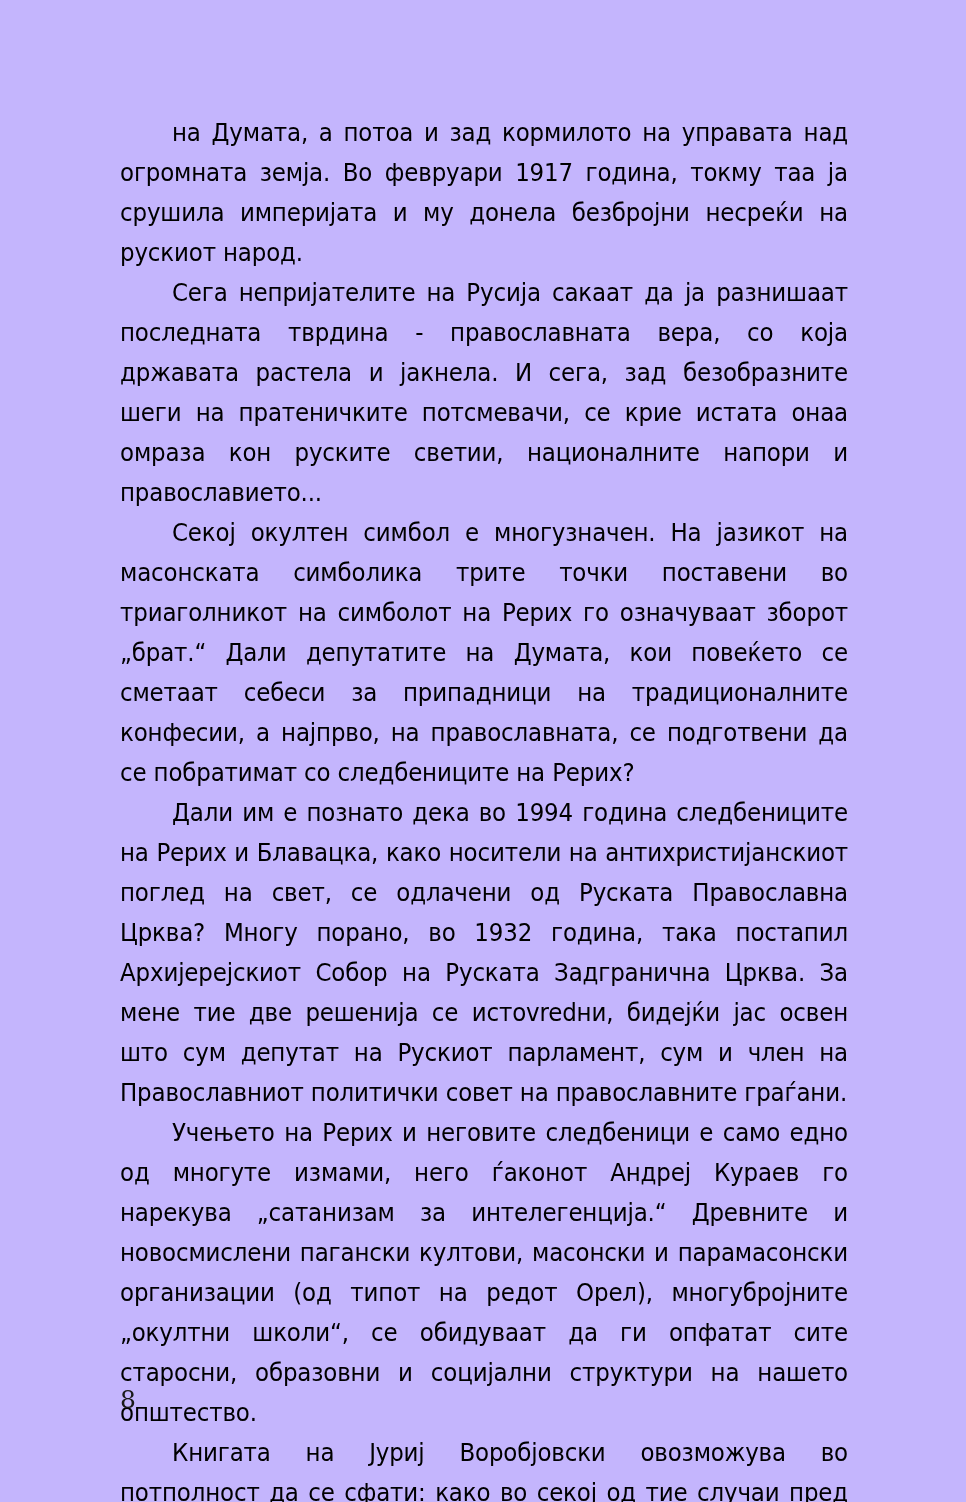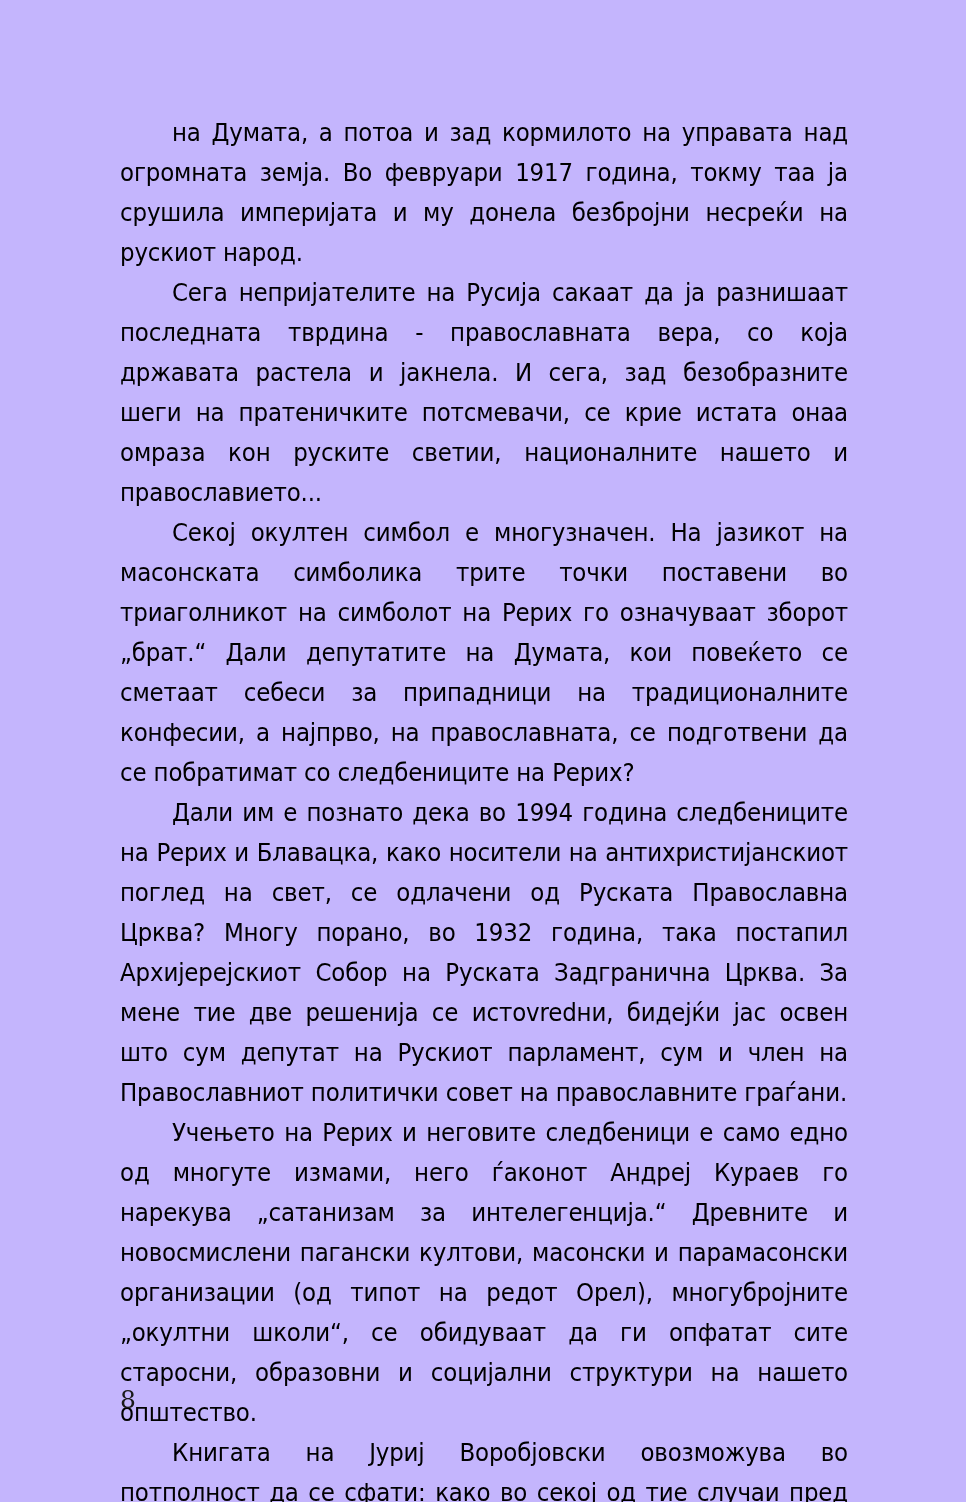--- a/index.html
+++ b/index.html
@@ -51,21 +51,21 @@
     color: #1a1a1a;
   }
 </style>
 </head>
 <body>
 
 <div class="page">
 
   <div class="text-block">
     <p class="para">на Думата, а потоа и зад кормилото на управата над огромната земја. Во февруари 1917 година, токму таа ја срушила империјата и му донела безбројни несреќи на рускиот народ.</p>
-    <p class="para">Сега непријателите на Русија сакаат да ја разнишаат последната тврдина - православната вера, со која државата растела и јакнела. И сега, зад безобразните шеги на пратеничките потсмевачи, се крие истата онаа омраза кон руските светии, националните нашето и православието...</p>
+    <p class="para">Сега непријателите на Русија сакаат да ја разнишаат последната тврдина - православната вера, со која државата растела и јакнела. И сега, зад безобразните шеги на пратеничките потсмевачи, се крие истата онаа омраза кон руските светии, националните напори и православието...</p>
     <p class="para">Секој окултен симбол е многузначен. На јазикот на масонската симболика трите точки поставени во триаголникот на симболот на Рерих го означуваат зборот „брат.“ Дали депутатите на Думата, кои повеќето се сметаат себеси за припадници на традиционалните конфесии, а најпрво, на православната, се подготвени да се побратимат со следбениците на Рерих?</p>
     <p class="para">Дали им е познато дека во 1994 година следбениците на Рерих и Блавацка, како носители на антихристијанскиот поглед на свет, се одлачени од Руската Православна Црква? Многу порано, во 1932 година, така постапил Архијерејскиот Собор на Руската Задгранична Црква. За мене тие две решенија се истоvredни, бидејќи јас освен што сум депутат на Рускиот парламент, сум и член на Православниот политички совет на православните граѓани.</p>
     <p class="para">Учењето на Рерих и неговите следбеници е само едно од многуте измами, него ѓаконот Андреј Кураев го нарекува „сатанизам за интелегенција.“ Древните и новосмислени пагански култови, масонски и парамасонски организации (од типот на редот Орел), многубројните „окултни школи“, се обидуваат да ги опфатат сите старосни, образовни и социјални структури на нашето општество.</p>
     <p class="para">Книгата на Јуриј Воробјовски овозможува во потполност да се сфати: како во секој од тие случаи пред нас стои еден ист ѕвер. Одмазнички, ненаситен, циничен и суров.</p>
 
   </div>
 
   <div class="page-number">8</div>
 
 </div>

